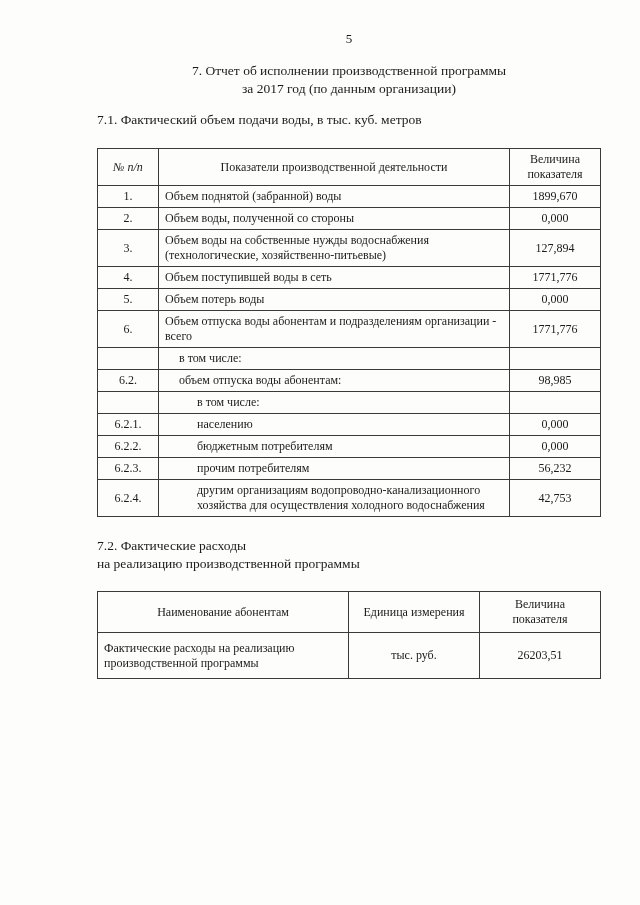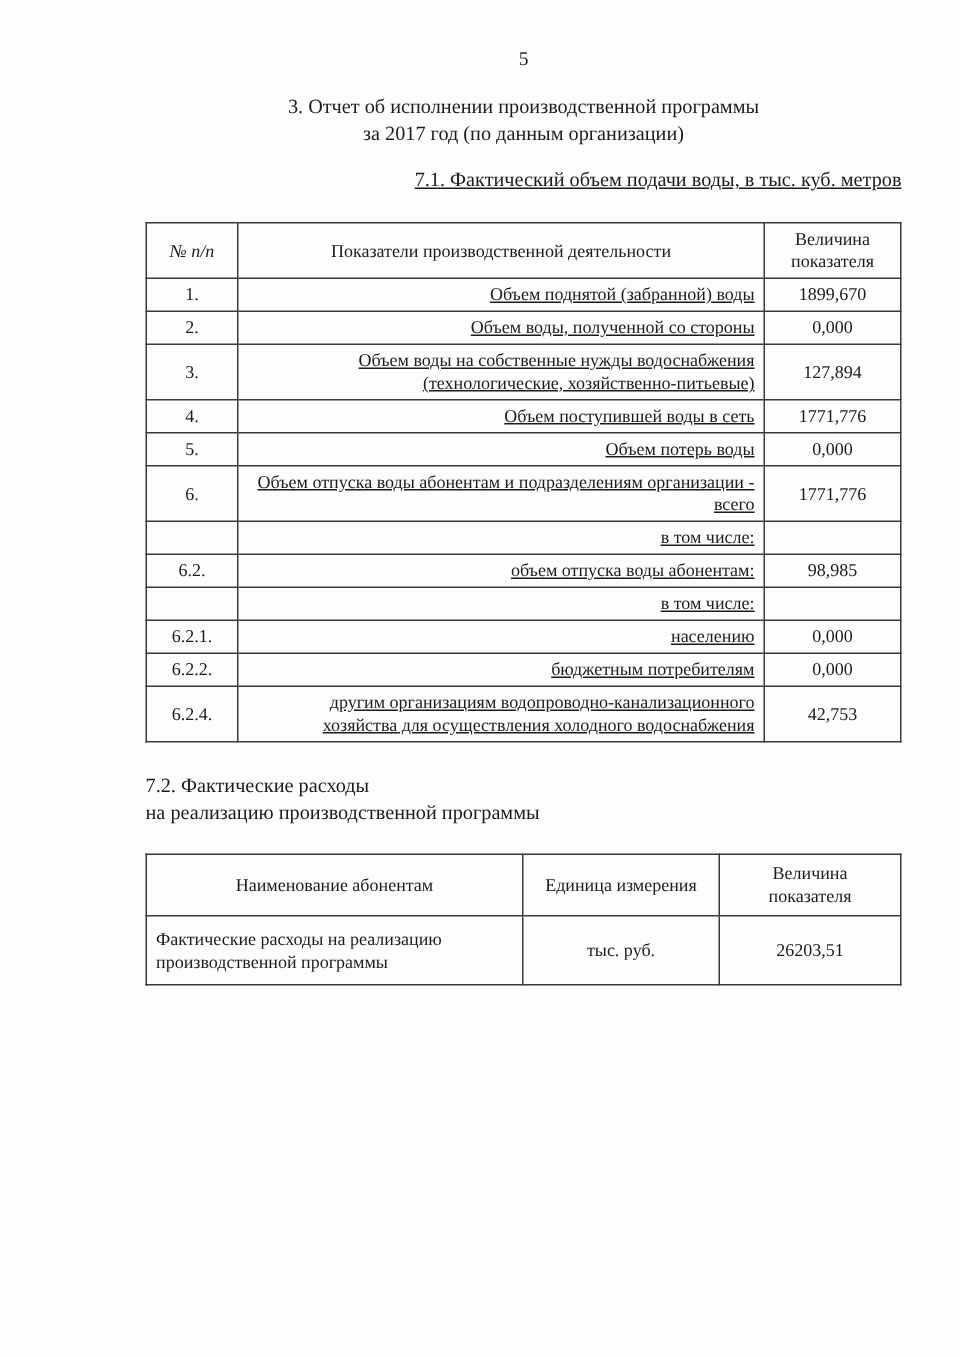--- a/index.html
+++ b/index.html
@@ -4,53 +4,53 @@
 <style>
   html,body { margin:0; padding:0; background:#e8e8e8; }
   .page {
     width:640px; height:905px; background:#fdfdfc;
     font-family:"Liberation Serif", "DejaVu Serif", serif;
     color:#1b1b1b; position:relative; margin:0 auto; overflow:hidden;
   }
   .content { position:absolute; left:97px; top:0; width:504px; }
   .page-number { text-align:center; padding-top:31px; font-size:13px; }
   .doc-title { text-align:center; margin-top:15px; font-size:13.5px; line-height:18px; }
-  .sub-title { text-align:right; margin-top:13px; font-size:13.5px; line-height:17px;text-decoration:underline; }
+  .sub-title { text-align:left; margin-top:13px; font-size:13.5px; line-height:17px; }
   table { width:100%; border-collapse:collapse; font-size:12px; line-height:15px; }
   .t1 { margin-top:20px; }
   .t2 { margin-top:18px; }
   th, td { border:1px solid #3a3a3a; padding:3px 6px; vertical-align:middle; font-weight:normal; }
   th { text-align:center; }
   .t1 th { height:30px; }
   .t1 .col-num { width:48px;font-style:italic; }
   .t1 .col-val { width:78px; }
   .t2 .col-name { width:238px; }
   .t2 .col-unit { width:118px; }
   .t2 th { height:34px; }
   .t2 td { height:39px; }
   .num-cell { text-align:center; }
   .val-cell { text-align:center; }
-  .ind-cell { text-align:right;text-decoration:underline; }
+  .ind-cell { text-align:left; }
   .ind-cell.lvl1 { padding-left:20px; }
   .ind-cell.lvl2 { padding-left:38px; }
   .t1 td { height:15px; }
   .section-72 { text-align:left; margin-top:20px; font-size:13.5px; line-height:18px; }
   .t2 .name-cell { text-align:left; }
   .t2 .unit-cell, .t2 .value-cell { text-align:center; }
 </style>
 </head>
 <body>
 
 <div class="page">
   <div class="content">
 
     <div class="page-number">5</div>
 
     <div class="doc-title">
-      <div>3. Отчет об исполнении производственной программы</div>
+      <div>7. Отчет об исполнении производственной программы</div>
       <div>за 2017 год (по данным организации)</div>
     </div>
 
     <div class="sub-title">7.1. Фактический объем подачи воды, в тыс. куб. метров</div>
 
     <table class="t1">
       <tbody>
           <tr>
         <th class="col-num">№ п/п</th>
         <th>Показатели производственной деятельности</th>
@@ -105,20 +105,25 @@
         <td class="num-cell">6.2.1.</td>
         <td class="ind-cell lvl2">населению</td>
         <td class="val-cell">0,000</td>
       </tr>
       <tr>
         <td class="num-cell">6.2.2.</td>
         <td class="ind-cell lvl2">бюджетным потребителям</td>
         <td class="val-cell">0,000</td>
       </tr>
       <tr>
+        <td class="num-cell">6.2.3.</td>
+        <td class="ind-cell lvl2">прочим потребителям</td>
+        <td class="val-cell">56,232</td>
+      </tr>
+      <tr>
         <td class="num-cell">6.2.4.</td>
         <td class="ind-cell lvl2">другим организациям водопроводно-канализационного хозяйства для осуществления холодного водоснабжения</td>
         <td class="val-cell">42,753</td>
       </tr>
     </tbody>
       </table>
 
     <div class="section-72">
       <div>7.2. Фактические расходы</div>
       <div>на реализацию производственной программы</div>

